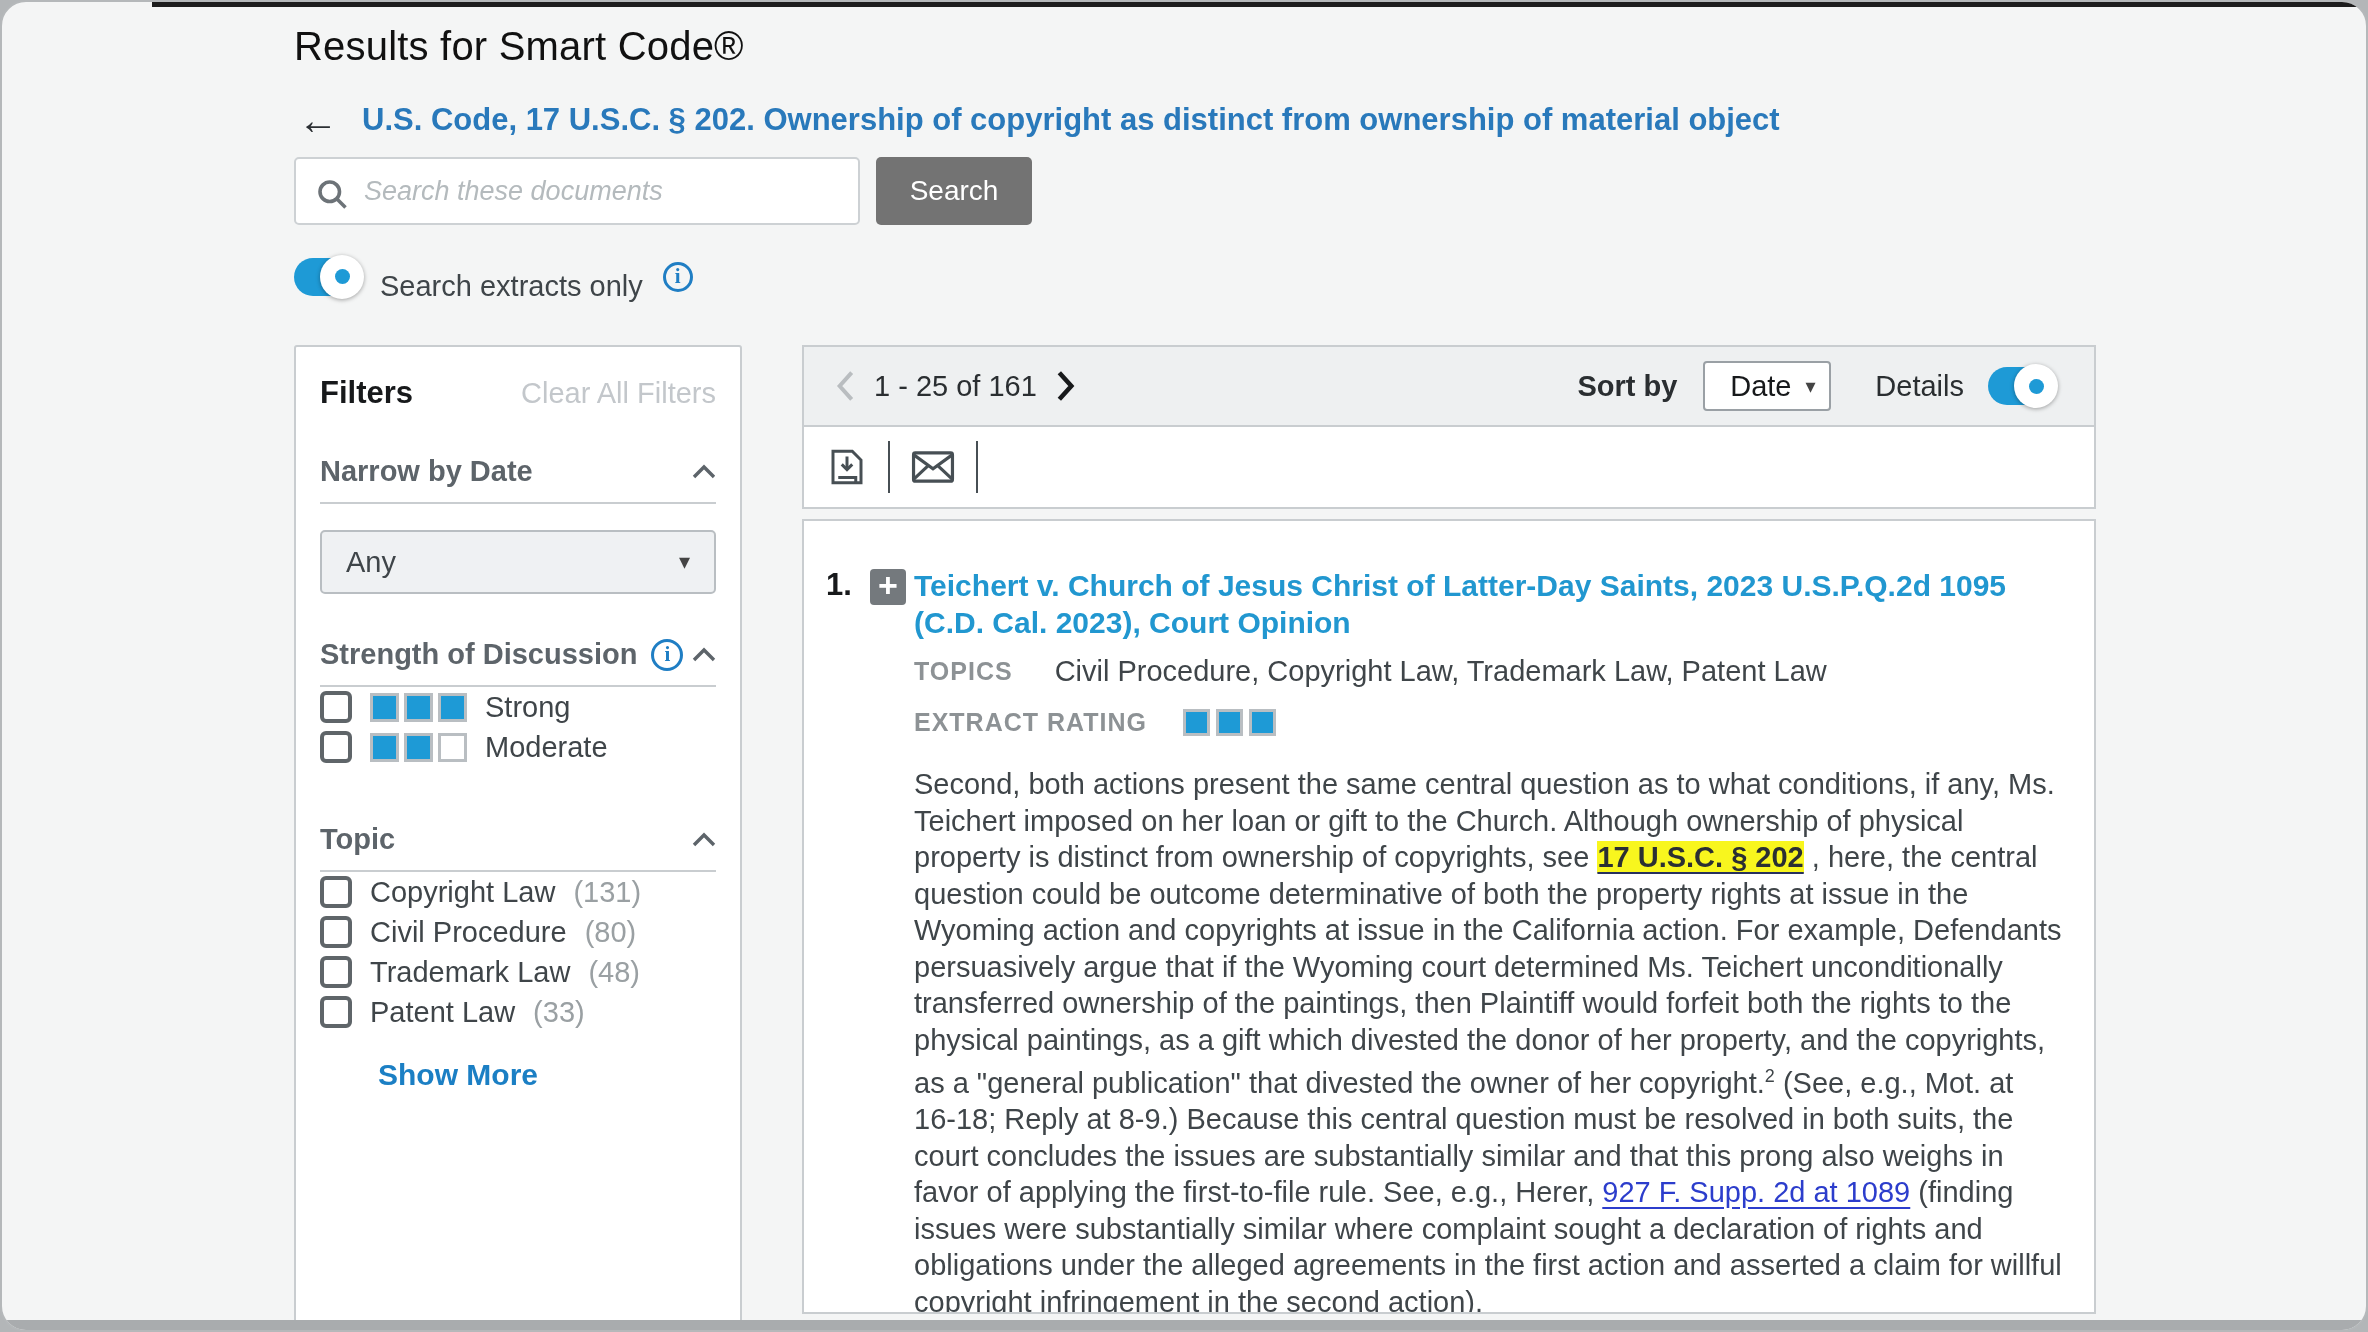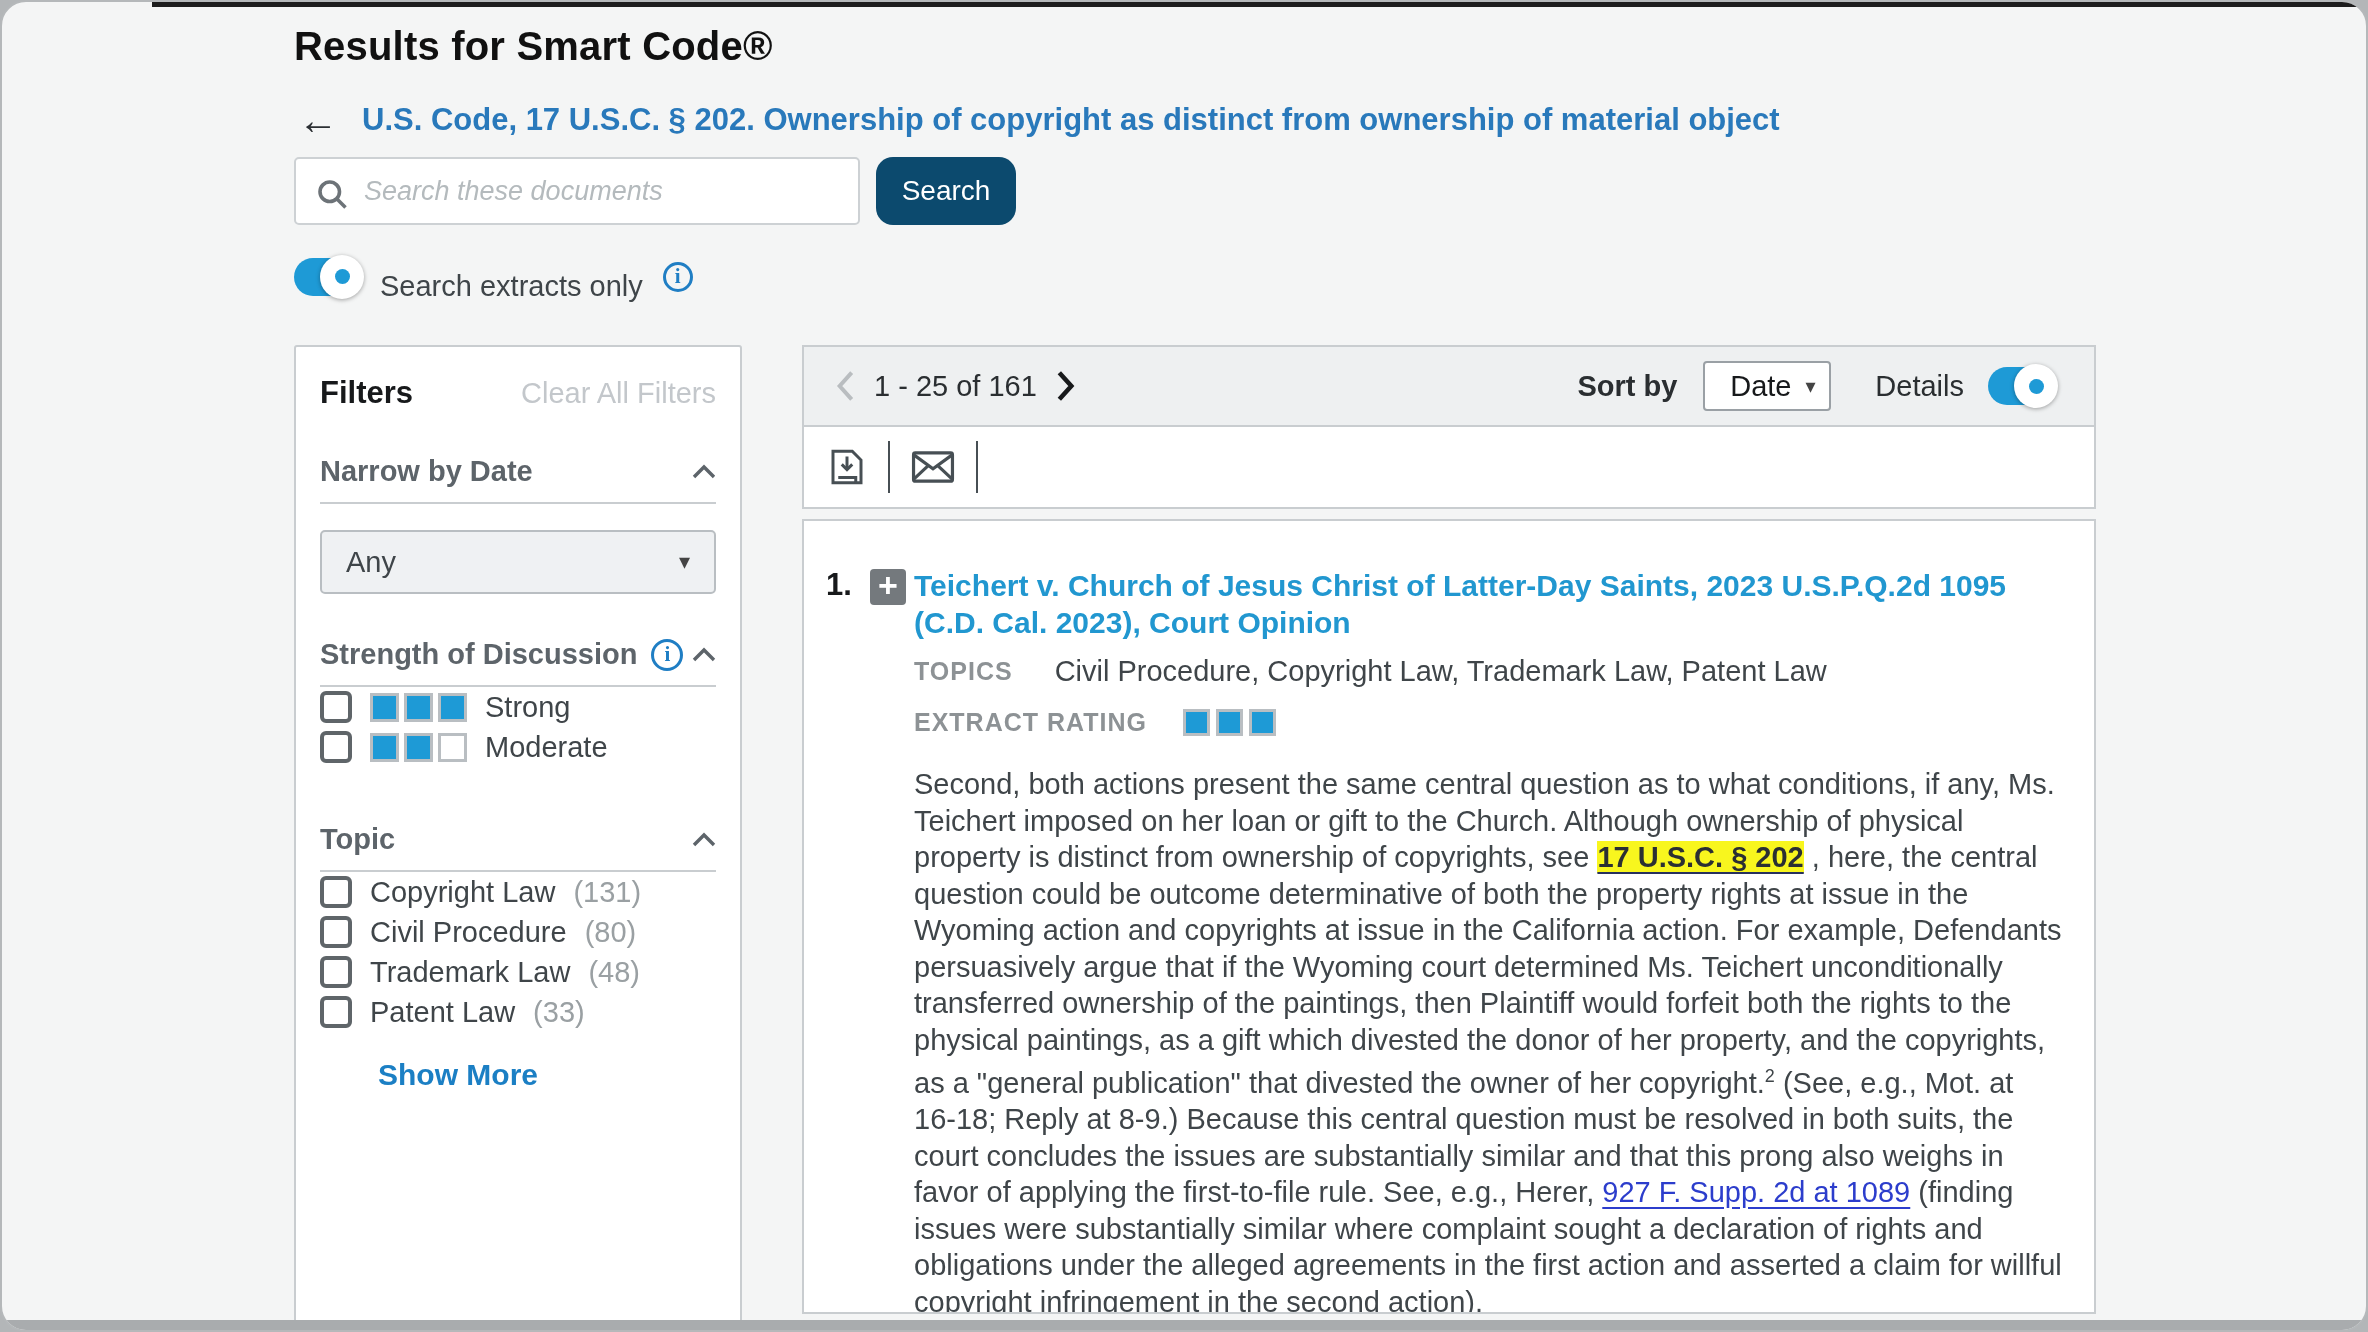--- a/index.html
+++ b/index.html
@@ -3,31 +3,31 @@
 <meta charset="utf-8">
 <style>
   html,body{margin:0;padding:0;background:#b3b6b8;}
   *{box-sizing:border-box;font-family:"Liberation Sans","DejaVu Sans",sans-serif;}
   .page{position:relative;width:2368px;height:1332px;background:#f4f5f5;border:2px solid #b5b8ba;
         border-radius:26px;overflow:hidden;}
   .top-edge{position:absolute;top:0;left:150px;right:0;height:5px;background:#1d1d1d;}
   .bottom-edge{position:absolute;bottom:0;left:0;right:0;height:10px;background:#a9acae;}
 
   
-  .page-title{position:absolute;left:292px;top:22px;font-size:40px;font-weight:700;color:#111;letter-spacing:.2px;}
+  .page-title{position:absolute;left:292px;top:22px;font-size:40px;font-weight:400;color:#111;letter-spacing:.2px;}
   .back-row{position:absolute;left:296px;top:98px;display:flex;align-items:center;gap:24px;}
   .back-arrow{font-size:40px;color:#2b2f33;line-height:1;cursor:pointer;}
   .doc-link{font-size:31px;font-weight:700;color:#2979bb;text-decoration:none;white-space:nowrap;}
   .search-row{position:absolute;left:292px;top:155px;display:flex;align-items:flex-end;gap:16px;height:68px;}
   .search-box{position:relative;width:566px;height:68px;background:#fff;border:2px solid #cdd1d4;border-radius:5px;}
   .search-box svg{position:absolute;left:18px;top:17px;}
   .search-input{position:absolute;left:66px;top:0;width:488px;height:64px;border:none;outline:none;
         font-size:27px;font-style:italic;color:#3f4549;background:transparent;}
   .search-input::placeholder{color:#b4babd;font-style:italic;}
-  .search-btn{width:140px;height:68px;background:#0c4a6e;color:#fff;border:none;border-radius:17px;
+  .search-btn{width:156px;height:68px;background:#737373;color:#fff;border:none;border-radius:5px;
         font-size:28px;font-weight:400;cursor:pointer;}
   .toggle-row{position:absolute;left:292px;top:248px;display:flex;align-items:center;gap:20px;}
   .toggle{position:relative;width:66px;height:38px;border-radius:19px;background:#1e9ad6;cursor:pointer;flex:none;}
   .toggle .knob{position:absolute;right:-4px;top:-3px;width:44px;height:44px;border-radius:50%;background:#fff;
         box-shadow:0 1px 4px rgba(0,0,0,.35);display:flex;align-items:center;justify-content:center;}
   .toggle .knob::after{content:"";width:15px;height:15px;border-radius:50%;background:#1e9ad6;}
   .toggle-label{font-size:29px;color:#3f4549;margin-top:20px;}
   .info-icon{width:32px;height:32px;border:3px solid #1f7ec4;border-radius:50%;color:#1f7ec4;
         font-size:21px;font-weight:700;display:inline-flex;align-items:center;justify-content:center;
         font-family:"Liberation Serif","DejaVu Serif",serif;cursor:pointer;flex:none;}

